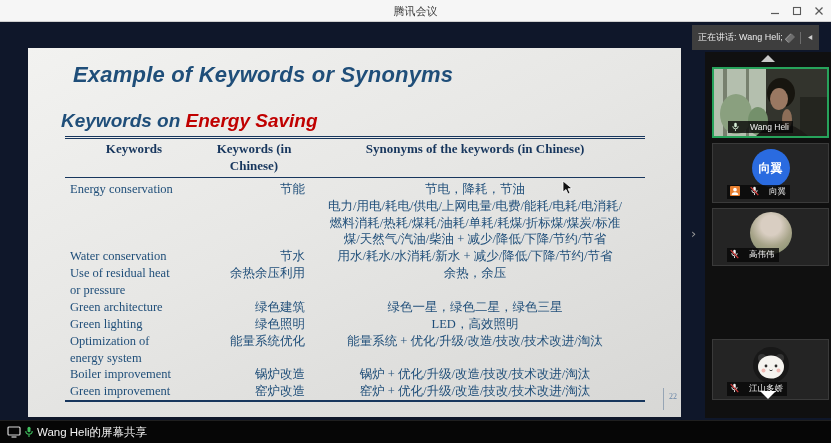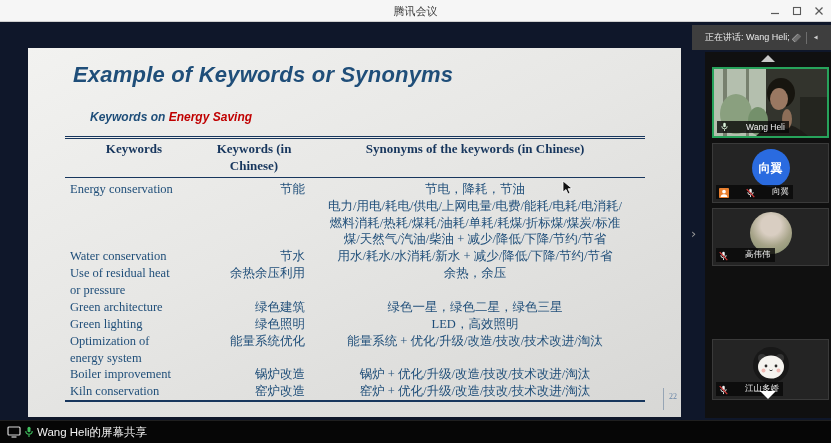--- a/index.html
+++ b/index.html
@@ -11,34 +11,34 @@
   
   .titlebar { position:absolute; left:0; top:0; width:831px; height:22px;
               background:#f6f6f6; border-bottom:1px solid #cfcfcf; }
   .tb-title { position:absolute; left:0; right:0; top:0; height:22px; line-height:22px;
               text-align:center; font-size:11px; color:#3c3c3c; }
   .win-controls { position:absolute; right:4px; top:0; height:22px; display:flex; align-items:center; gap:6px; }
   .wc { width:16px; height:16px; background:transparent; border:none; display:flex;
         align-items:center; justify-content:center; cursor:pointer; padding:0; }
 
   
-  .speaking-bar { position:absolute; left:692px; top:25px; width:139px; height:25px;
-                  background:#3e3e3e; display:flex; align-items:center; padding:0 13px; }
+  .speaking-bar { position:absolute; left:692px; top:25px; width:127px; height:25px;
+                  background:#3e3e3e; display:flex; align-items:center; padding:0 6px; }
   .sb-label { color:#e9e9e9; font-size:9px; white-space:nowrap; }
   .diamond { width:8px; height:8px; transform:rotate(45deg); display:inline-block; }
   .d1 { background:#a5a5a5; margin-left:4px; }
   .d2 { background:#6e6e6e; margin-left:-3px; }
   .sb-divider { width:1px; height:12px; background:#6d6d6d; margin:0 5px 0 7px; }
 
   
   .slide { position:absolute; left:28px; top:48px; width:653px; height:369px;
            background:linear-gradient(155deg,#f2f2f0 0%,#e7e7e5 45%,#d7d7d5 100%); }
   .slide-title { position:absolute; left:45px; top:14px; font-size:22px; font-weight:bold;
                  font-style:italic; color:#1f4e79; letter-spacing:0.2px;text-align:right; }
-  .slide-subtitle { position:absolute; left:62px; top:62px; font-size:12px; font-weight:bold;
+  .slide-subtitle { position:absolute; left:33px; top:62px; font-size:19px; font-weight:bold;
                     font-style:italic; color:#1f4e79; }
   .slide-subtitle .red { color:#c00000; }
 
   .kw-table { position:absolute; left:37px; top:88px; width:580px; border-collapse:collapse;
               font-family:"Liberation Serif","DejaVu Serif",serif; table-layout:fixed;
               border-top:3px double #17365d; border-bottom:2px solid #17365d; }
   .kw-table th { font-size:13px; font-weight:bold; color:#17365d; text-align:center;
                  vertical-align:top; line-height:1.3; padding:2px 0 2px;
                  border-bottom:1px solid #17365d; }
   .kw-table td { font-size:12.5px; color:#1f4e79; line-height:1.35; vertical-align:top; padding:0; }
@@ -78,22 +78,22 @@
   .avatar-circle { border-radius:50%; margin:0 auto; }
   .blue-avatar { width:38px; height:38px; margin-top:5px; background:#2a6be0; color:#fff;
                  font-size:12px; font-weight:bold; display:flex; align-items:center;
                  justify-content:center; border-radius:50%; margin-left:auto; margin-right:auto; }
   .photo1 { width:42px; height:42px; margin-top:3px;
             background:radial-gradient(circle at 50% 32%, #d9cec2 0 28%, #a7a489 58%, #7c8a68 100%); }
   .photo2 { width:44px; height:44px; margin-top:4px;
             background:radial-gradient(circle at 55% 38%, #e3dad6 0 24%, #bba7a4 56%, #8b7480 100%); }
   .panda-wrap { display:flex; justify-content:center; margin-top:6px; }
 
-  .tile-label { position:absolute; left:3px; bottom:3px; background:rgba(8,8,8,0.8);
-                display:flex; align-items:flex-end; gap:17px; padding:1px 4px 1px 3px;
+  .tile-label { position:absolute; left:14px; bottom:3px; background:rgba(8,8,8,0.8);
+                display:flex; align-items:flex-start; gap:10px; padding:1px 4px 1px 3px;
                 max-width:108px; }
   .pname { color:#f0f0f0; font-size:8.5px; white-space:nowrap; overflow:hidden; }
   .mic { display:flex; align-items:center; }
   .badge { display:flex; align-items:center; }
 
   .chev { position:absolute; left:691px; top:227px; color:#9a9a9a; font-size:13px;
           line-height:13px; cursor:pointer; font-family:"DejaVu Sans",sans-serif; }
 
   
   .bottombar { position:absolute; left:0; bottom:0; width:831px; height:23px; background:#060606;
@@ -190,21 +190,21 @@
 energy system</td>
           <td class="c2">能量系统优化</td>
           <td class="c3 pre">能量系统 + 优化/升级/改造/技改/技术改进/淘汰</td>
         </tr>
         <tr>
           <td class="c1 pre">Boiler improvement</td>
           <td class="c2">锅炉改造</td>
           <td class="c3 pre">锅炉 + 优化/升级/改造/技改/技术改进/淘汰</td>
         </tr>
         <tr>
-          <td class="c1 pre">Kiln conservation</td>
+          <td class="c1 pre">Green improvement</td>
           <td class="c2">窑炉改造</td>
           <td class="c3 pre">窑炉 + 优化/升级/改造/技改/技术改进/淘汰</td>
         </tr>
       </tbody>
     </table>
 
     <div class="pg-line"></div>
     <div class="pg-num">22</div>
   </div>
 

